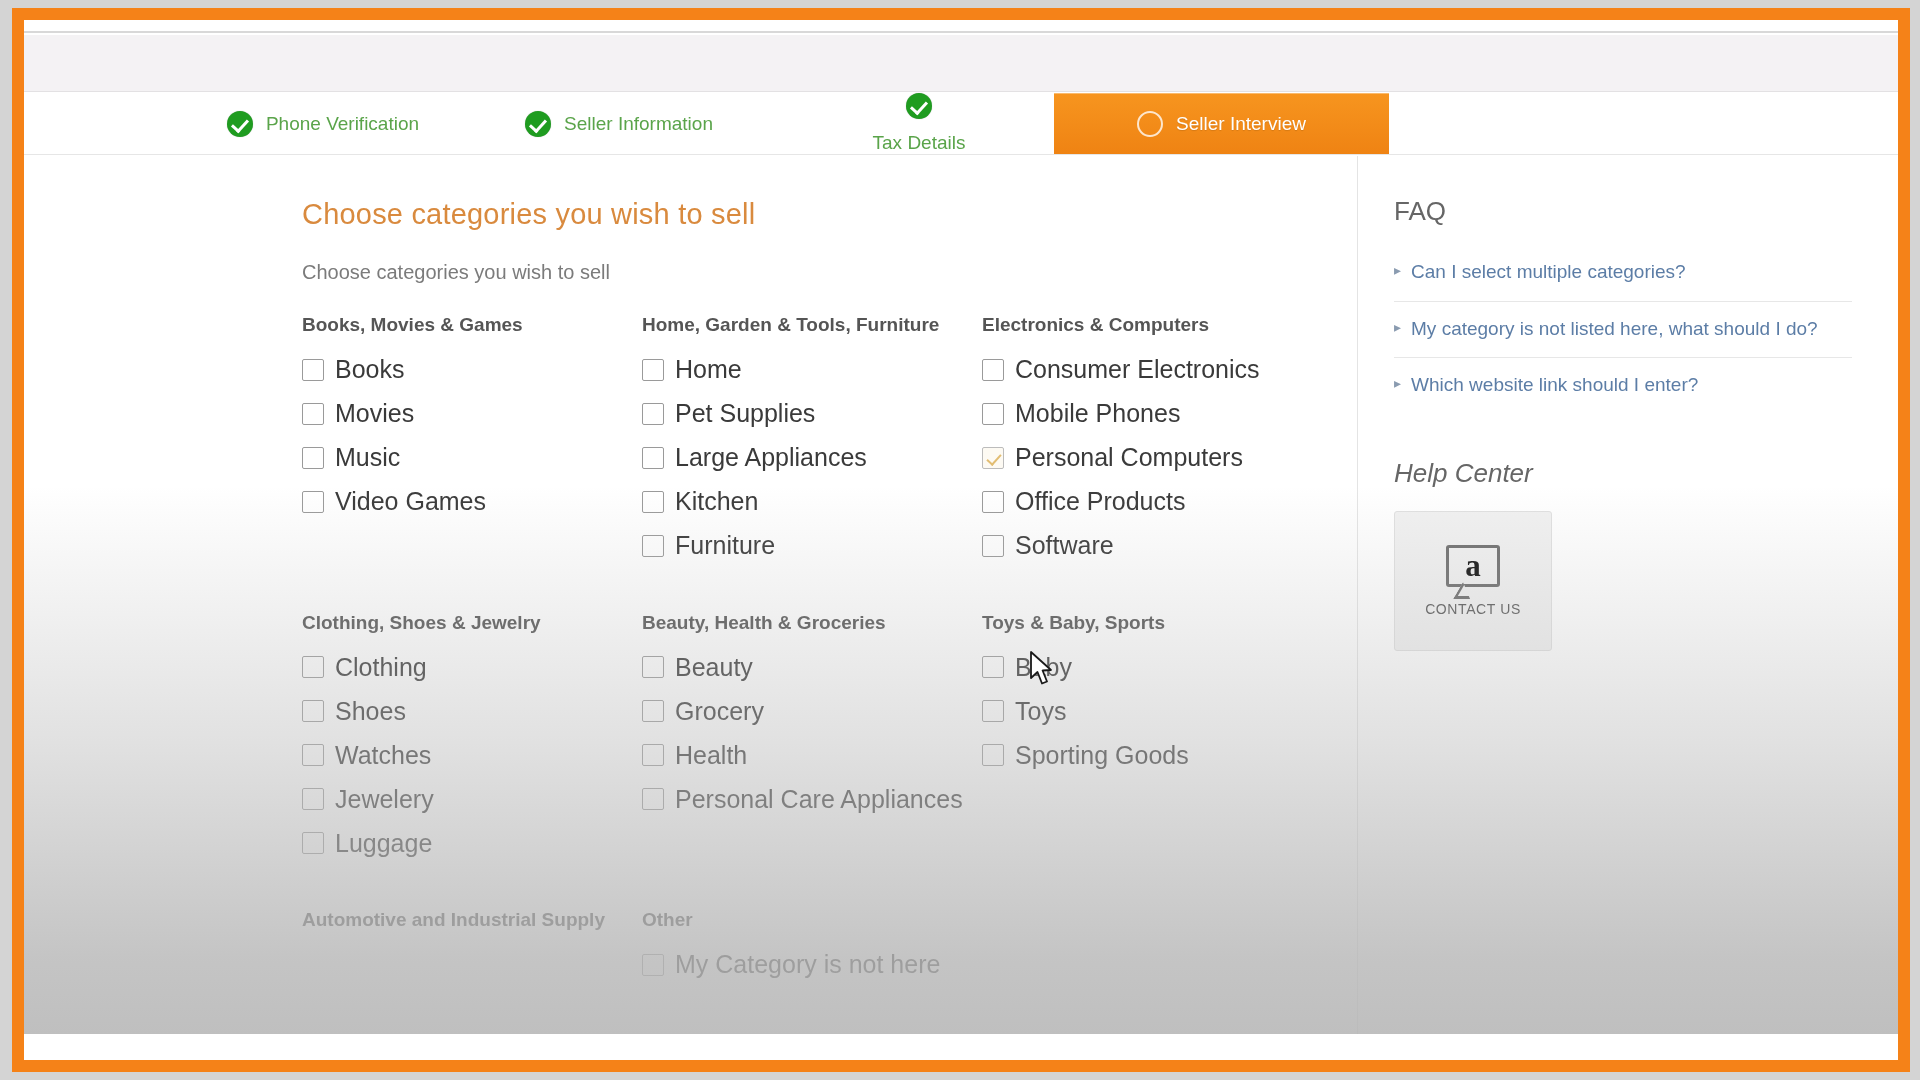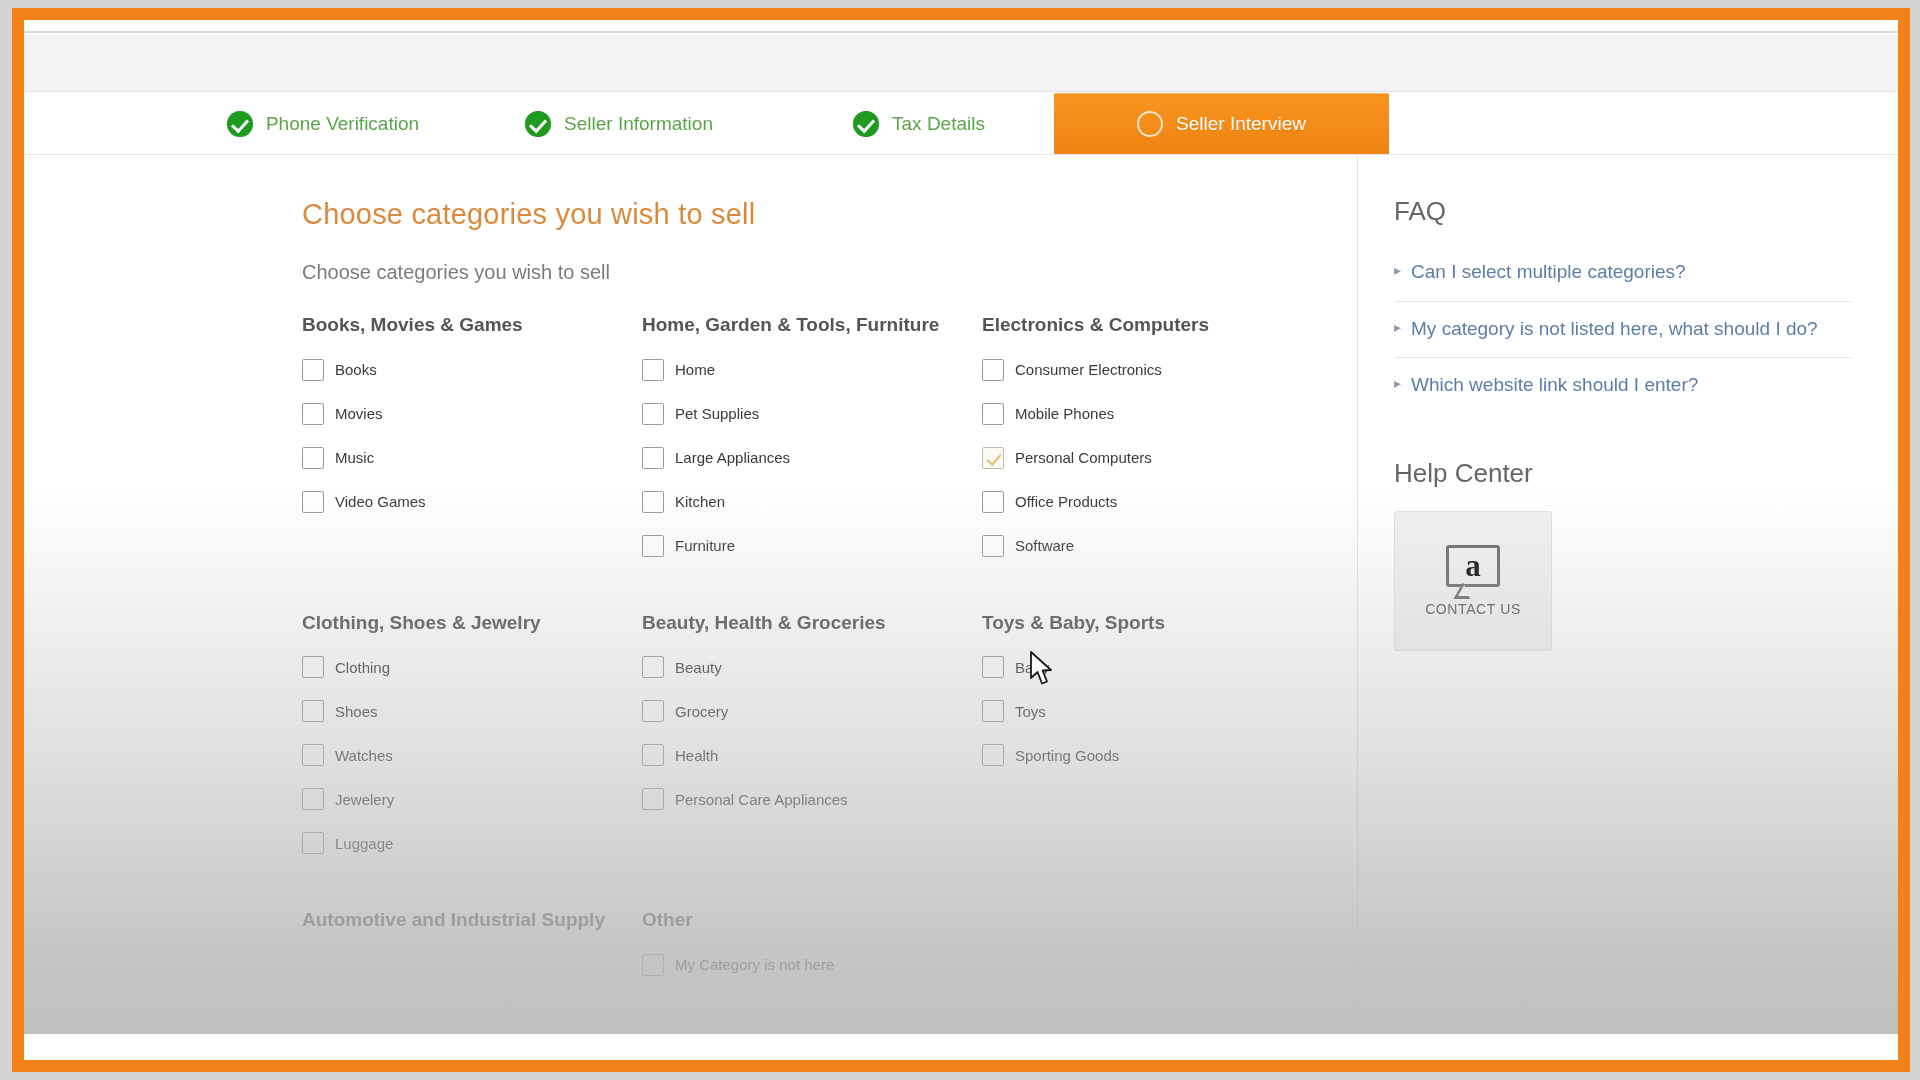--- a/index.html
+++ b/index.html
@@ -63,21 +63,21 @@
     align-items: center;
     justify-content: center;
     gap: 13px;
     font-size: 19px;
     white-space: nowrap;
     position: relative;
   }
   .step-spacer-left { width: 168px; }
   .step-phone       { width: 262px; align-items: center; }
   .step-seller      { width: 330px; }
-  .step-tax         { width: 270px; }
+  .step-tax         { width: 270px; flex-direction: column; }
   .step-interview   {
     width: 335px;
     background: #f28c1c;
     background: linear-gradient(to bottom, #f7951f 0%, #ef8313 100%);
     box-shadow: inset 0 1px 0 rgba(255,255,255,0.35);
   }
   .step-dash        { width: 335px; background: #f7f7f7; border-left: 1px solid #eeeeee; }
   .step-spacer-right{ flex: 1; background: #ffffff; }
 
   .step-label-green  { color: #5aa44a; }
@@ -174,21 +174,21 @@
     color: #555555;
     font-weight: bold;
     margin: 0 0 10px 0;
     line-height: 1.35;
   }
   .cat-item {
     display: flex;
     align-items: center;
     gap: 11px;
     height: 44px;
-    font-size: 15px;
+    font-size: 25px;
     color: #3a3a3a;
   }
   .cb {
     width: 22px; height: 22px;
     border: 1px solid #9a9a9a;
     background: #ffffff;
     border-radius: 2px;
     flex: none;
     position: relative;
   }
@@ -241,21 +241,21 @@
     font-size: 14px;
     line-height: 1.55;
     flex: none;
   }
   .faq-link {
     font-size: 19px;
     color: #5c7da6;
     line-height: 1.3;
     cursor: pointer;
   }
-  #help-title { margin-top: 0; }
+  #help-title { margin-top: 0; font-style: italic; }
   #contact-box {
     width: 158px;
     height: 140px;
     background: #f1f1f1;
     border: 1px solid #e0e0e0;
     border-radius: 3px;
     margin-top: 22px;
     display: flex;
     flex-direction: column;
     align-items: center;

